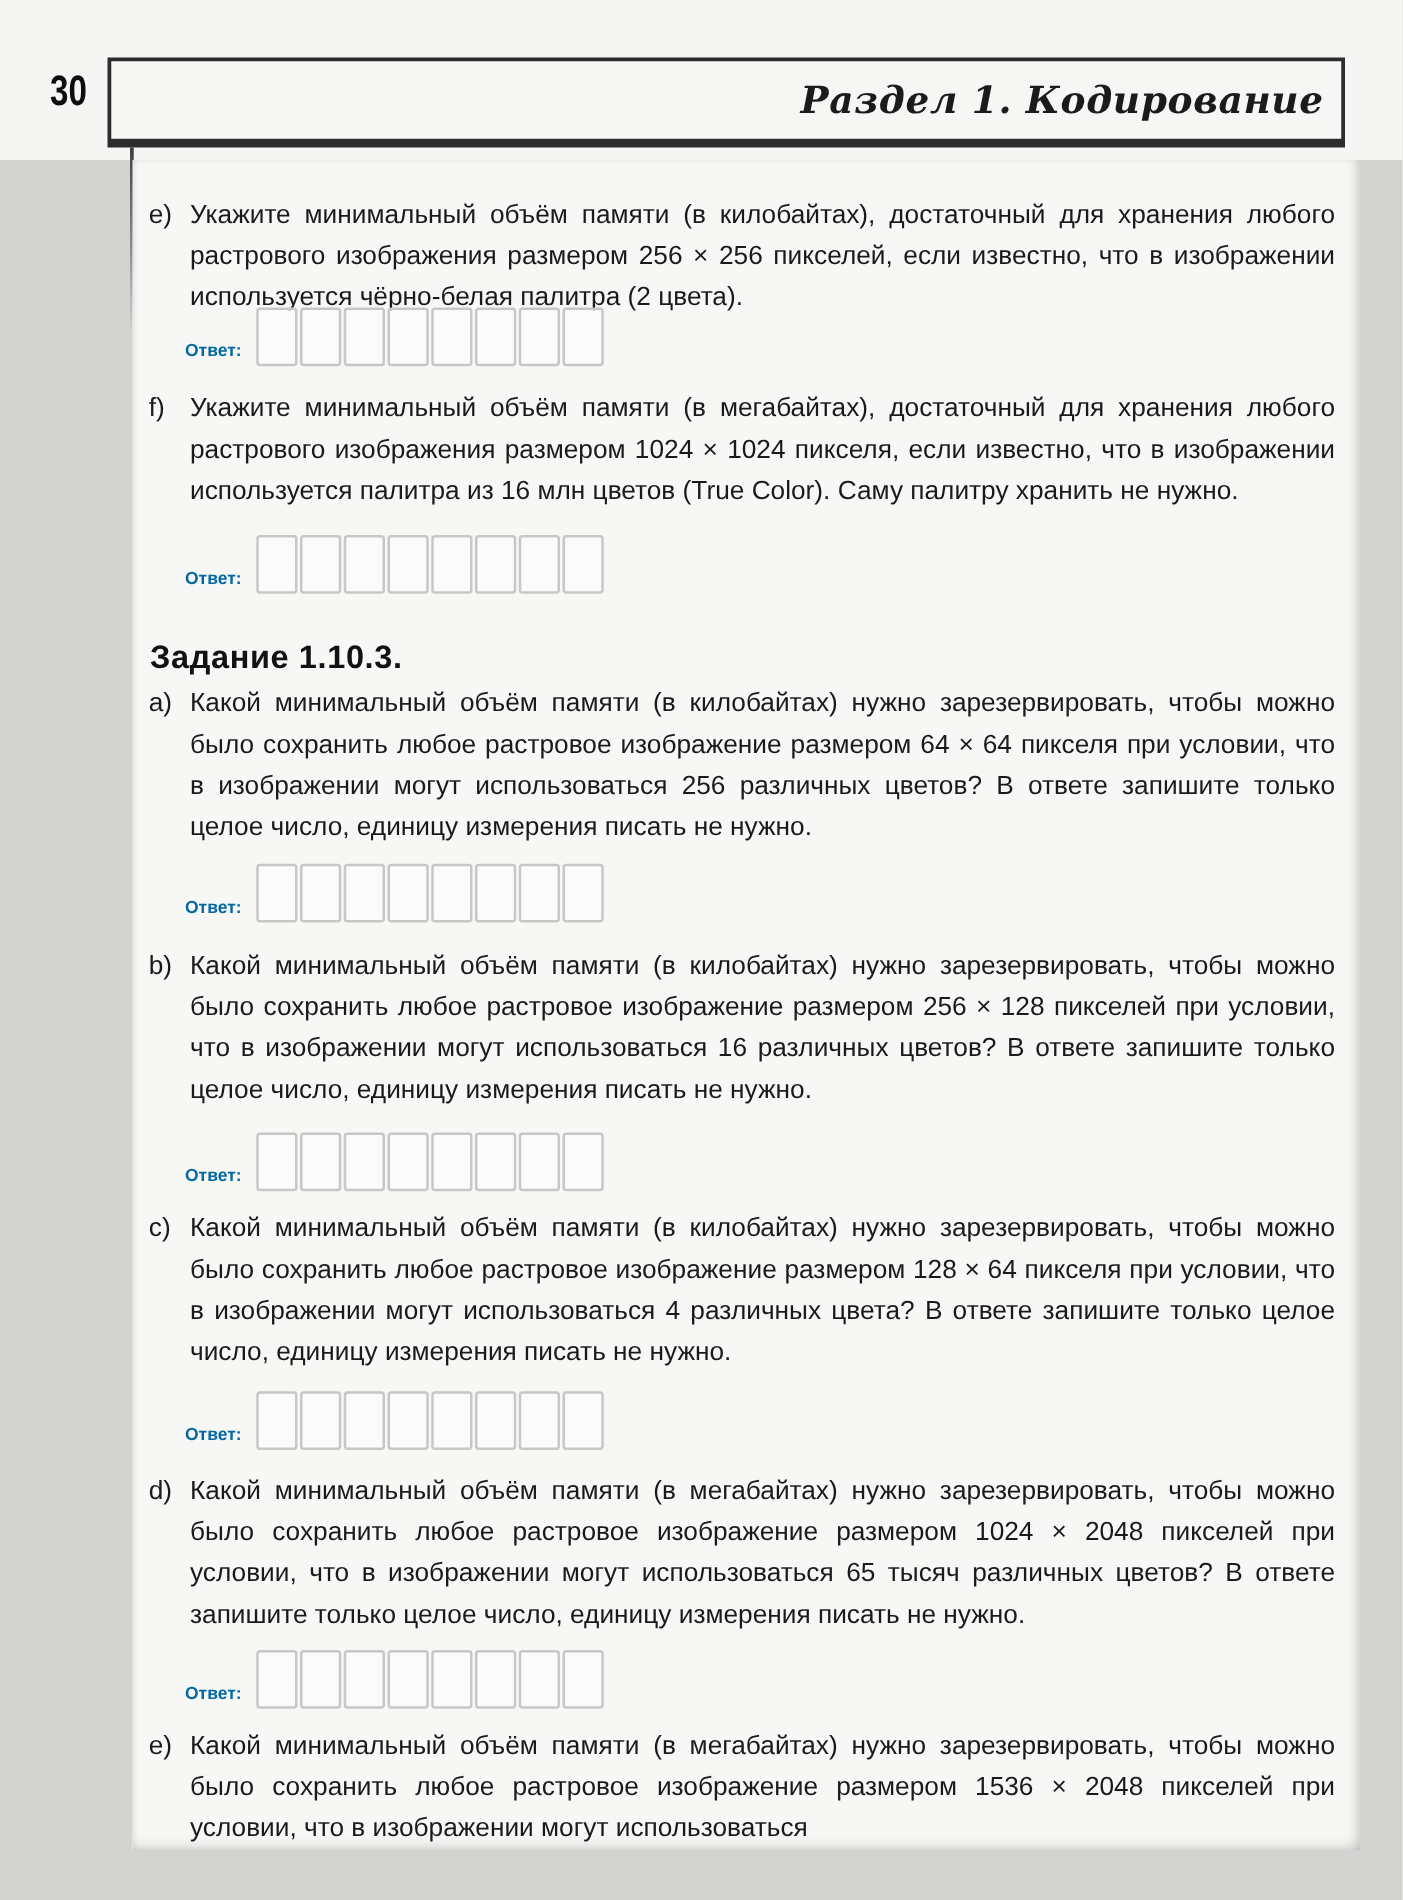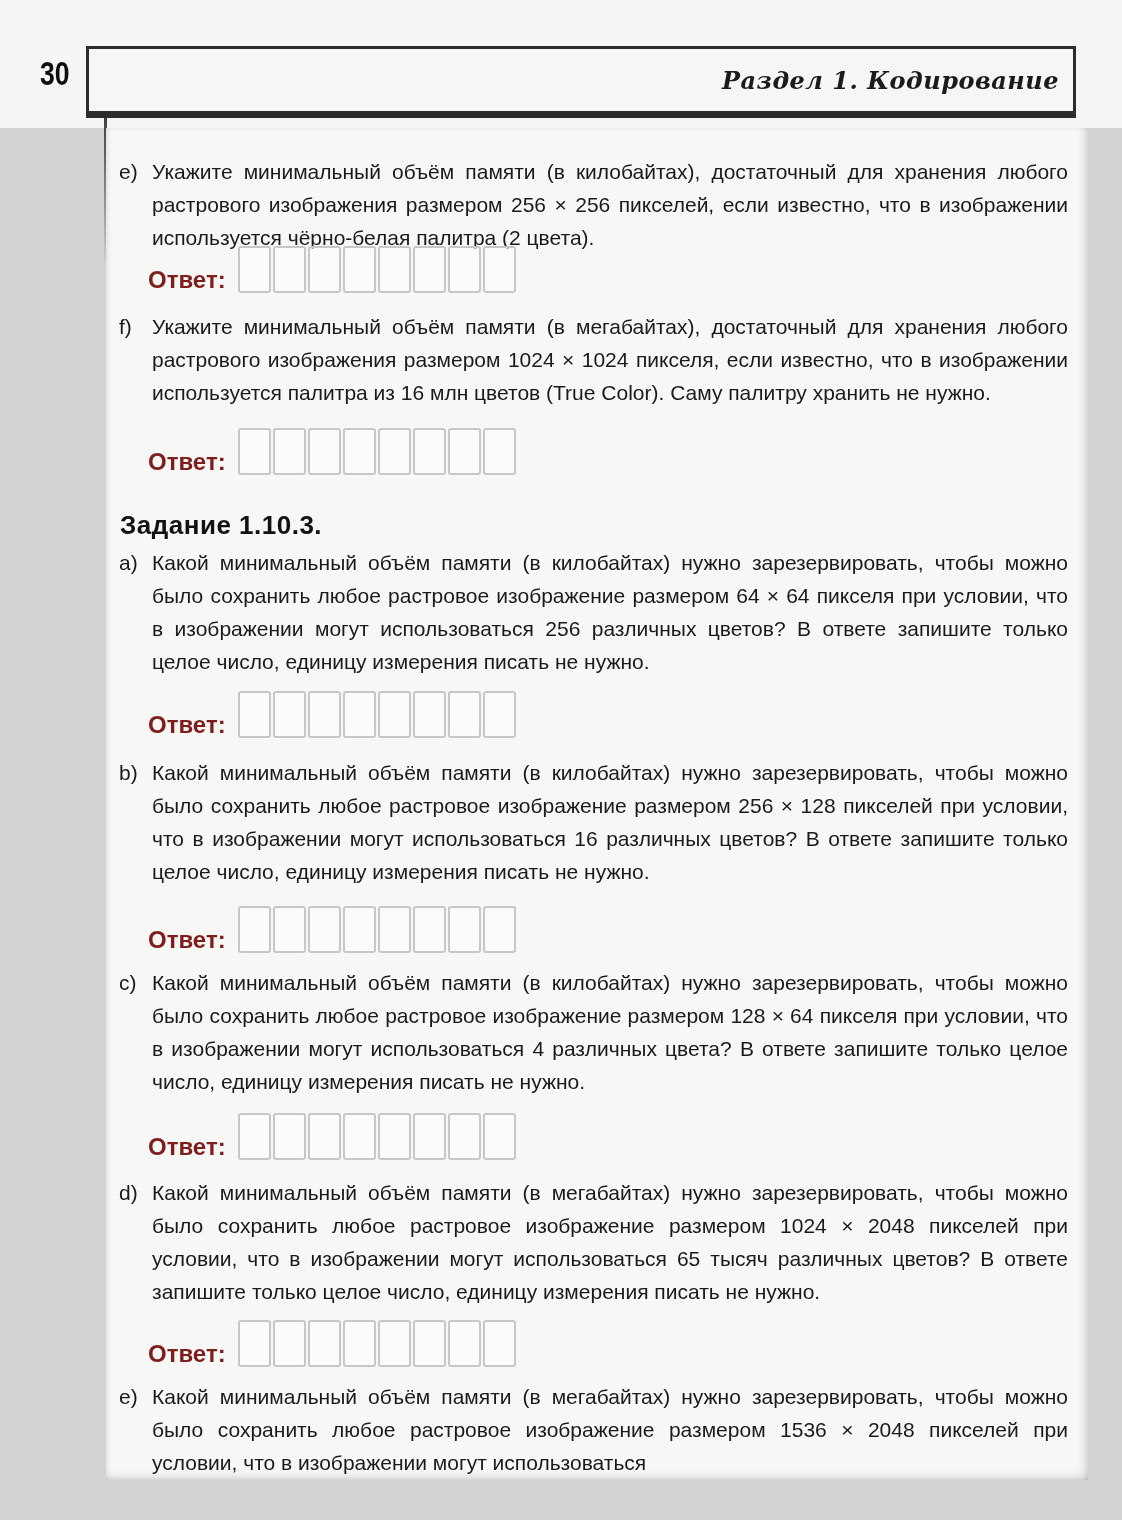--- a/index.html
+++ b/index.html
@@ -24,21 +24,21 @@
     position:absolute; left:86px; top:46px; width:990px; height:72px;
     background:#f6f6f4;
     border:3px solid #2d2d2d;
     border-bottom-width:7px;
     display:flex; align-items:center; justify-content:flex-end;
     padding-right:14px;
   }
   .header-title {
     font-family:"DejaVu Serif", serif;
     font-style:italic; font-weight:bold;
-    font-size:24px; color:#1b1b1b; letter-spacing:.5px;
+    font-size:30px; color:#1b1b1b; letter-spacing:.5px;
   }
   .spine {
     position:absolute; left:104px; top:118px; width:3px; height:150px;
     background:linear-gradient(#3f3f3f, rgba(63,63,63,0));
   }
   .panel {
     position:absolute; left:106px; top:128px; width:982px; height:1352px;
     background:#f7f7f5;
     box-shadow: inset -7px 0 10px -5px rgba(0,0,0,.18),
                 inset 0 -7px 10px -5px rgba(0,0,0,.15),
@@ -56,22 +56,22 @@
   .task-heading {
     position:absolute; left:14px;
     font-weight:bold; font-size:26px; letter-spacing:.5px;
     color:#121212;
   }
   .ans {
     position:absolute; left:42px;
     display:flex; align-items:flex-end;
   }
   .ans-label {
-    font-weight:bold; font-size:24px; line-height:26px;
-    margin-right:12px; color:#7f1d1d;
+    font-weight:bold; font-size:14px; line-height:26px;
+    margin-right:12px; color:#0369a1;
   }
   .boxes { display:flex; gap:2px; }
   .cell {
     width:33px; height:47px;
     border:2px solid #c7c7c5;
     border-radius:3px;
     background:rgba(255,255,255,.55);
   }
 </style>
 </head>

